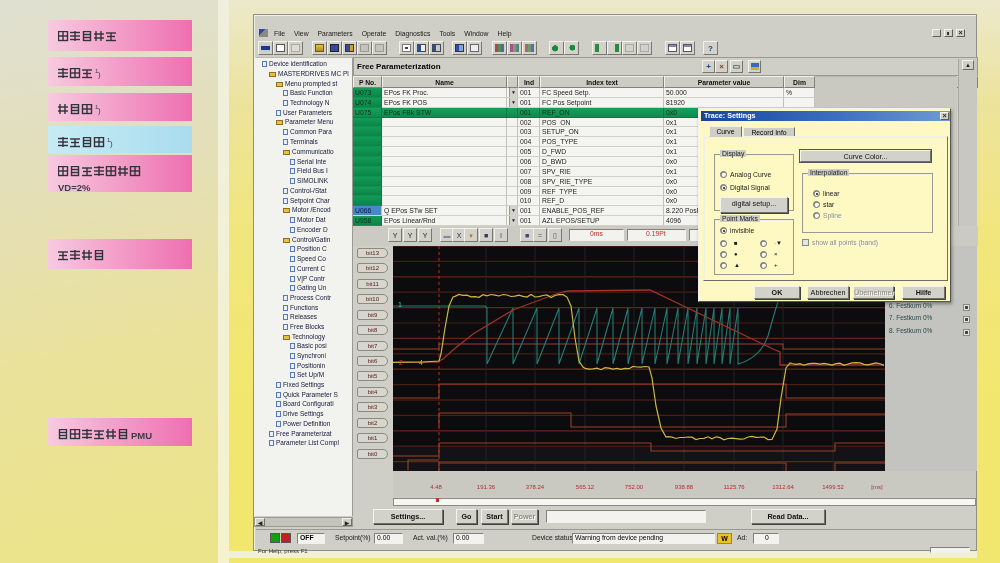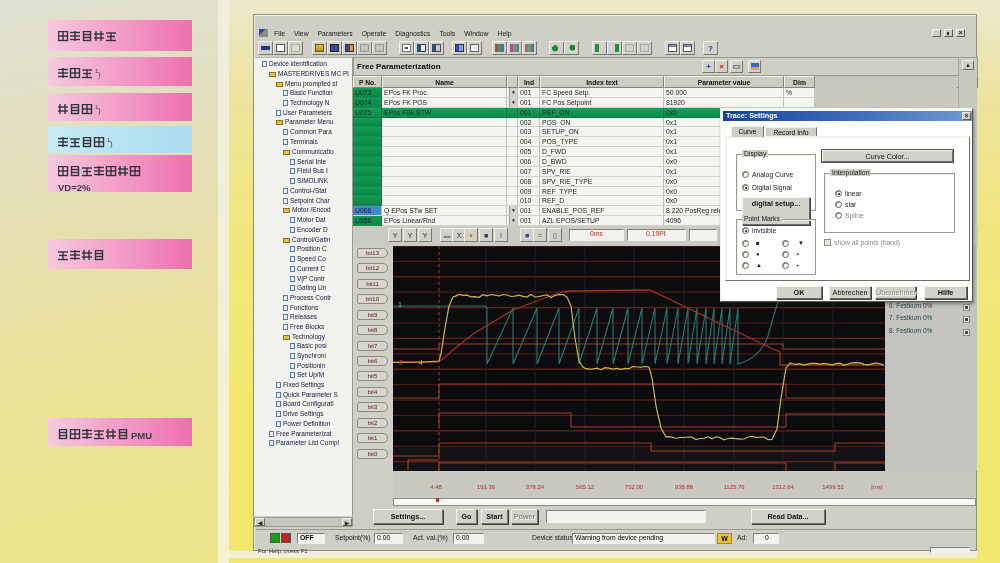--- a/index.html
+++ b/index.html
@@ -34,21 +34,21 @@
 .grow{background:linear-gradient(180deg,#16a05c,#0d8c4e);color:#06301a;border-right-color:#0a7a42;border-bottom-color:#0a7a42}
 .bcell{background:#4a86cc;color:#071a33}
 .ttb{left:99px;top:211px;width:625px;height:20px;background:#cbcbc3}
 .bitlab{position:absolute;left:103px;width:31px;height:10px;background:#d6d6cc;border:1px solid #8a8a82;border-radius:2px 5px 5px 2px;font-size:6px;color:#5c2020;text-align:center;line-height:9px}
 .axis{left:139px;top:456px;width:583px;height:26px;background:#c9c9c1}
 .axl{position:absolute;top:13px;font-size:6px;color:#b03030;transform:translateX(-50%)}
 .sbar{left:139px;top:483px;width:583px;height:8px;background:#f6f6f2;border:1px solid #8a8a82}
 .btn{position:absolute;background:#d2d2ca;border:1px solid;border-color:#f4f4ec #6f6f67 #6f6f67 #f4f4ec;box-shadow:1px 1px 0 #42423a;font-size:7.2px;font-weight:bold;text-align:center;color:#111}
 .inset{position:absolute;background:#f2f2ee;border:1px solid;border-color:#82827a #f2f2ea #f2f2ea #82827a;font-size:6.8px;padding-left:2px;white-space:nowrap}
 .sbt{position:absolute;font-size:6.8px;color:#1a1a1a;white-space:nowrap}
-.dlg{left:466px;top:93px;width:253px;height:194px;background:#ffffff;border:1px solid;border-color:#f2f2ea #55554d #55554d #f2f2ea;box-shadow:1px 2px 3px rgba(40,40,30,.45)}
+.dlg{left:444px;top:93px;width:253px;height:194px;background:#fef9c3;border:1px solid;border-color:#f2f2ea #55554d #55554d #f2f2ea;box-shadow:1px 2px 3px rgba(40,40,30,.45)}
 .dtb{position:absolute;left:2px;top:2px;width:249px;height:10px;background:linear-gradient(90deg,#16449c,#3d6fc0 55%,#6f9ad2);color:#fff;font-size:7.2px;font-weight:bold;line-height:10px;padding-left:3px}
 .tab{position:absolute;background:#cecec6;border:1px solid;border-color:#f2f2ea #6f6f67 transparent #f2f2ea;font-size:6.8px;text-align:center;height:11px;line-height:10px;top:17px}
 .grp{position:absolute;border:1px solid #9a9a92;box-shadow:inset 1px 1px 0 #f0f0e8}
 .glab{position:absolute;top:-5px;left:5px;background:#cecec6;font-size:6.8px;padding:0 2px;color:#1a1a1a}
 .radio{position:absolute;width:7px;height:7px;border-radius:50%;background:#f6f6f2;border:1px solid #6a6a62;box-shadow:inset 0.5px 0.5px 0 #55554d}
 .rdot{position:absolute;left:1.5px;top:1.5px;width:2.5px;height:2.5px;border-radius:50%;background:#111}
 .rlab{position:absolute;font-size:6.8px;color:#1a1a1a;white-space:nowrap}
 .gray{color:#8a8a82!important;text-shadow:1px 1px 0 #fff}
 .chk{position:absolute;width:7px;height:7px;background:#e6e6e0;border:1px solid #8a8a82}
 </style></head><body>
@@ -470,21 +470,21 @@
         <div class="grp" style="left:4px;top:27px;width:245px;height:145px;border-color:#f2f2ea;border:1px solid;border-color:#f2f2ea #6f6f67 #6f6f67 #f2f2ea"></div>
         <div class="grp" style="left:15px;top:45px;width:80px;height:57px">
           <span class="glab">Display</span>
         </div>
         <span class="radio" style="left:21px;top:62px"></span>
         <span class="rlab" style="left:31px;top:62px">Analog Curve</span>
         <span class="radio" style="left:21px;top:75px">
           <span class="rdot"></span>
         </span>
         <span class="rlab" style="left:31px;top:75px">Digital Signal</span>
-        <div class="btn" style="left:21px;top:88px;width:68px;height:28px;line-height:11px;font-weight:bold">digital setup...</div>
+        <div class="btn" style="left:21px;top:88px;width:68px;height:16px;line-height:11px;font-weight:normal">digital setup...</div>
         <div class="grp" style="left:15px;top:110px;width:80px;height:56px">
           <span class="glab">Point Marks</span>
         </div>
         <span class="radio" style="left:21px;top:118px">
           <span class="rdot"></span>
         </span>
         <span class="rlab" style="left:31px;top:118px">invisible</span>
         <span class="radio" style="left:21px;top:131px"></span>
         <span class="rlab" style="left:35px;top:131px;font-size:6px">■</span>
         <span class="radio" style="left:61px;top:131px"></span>

